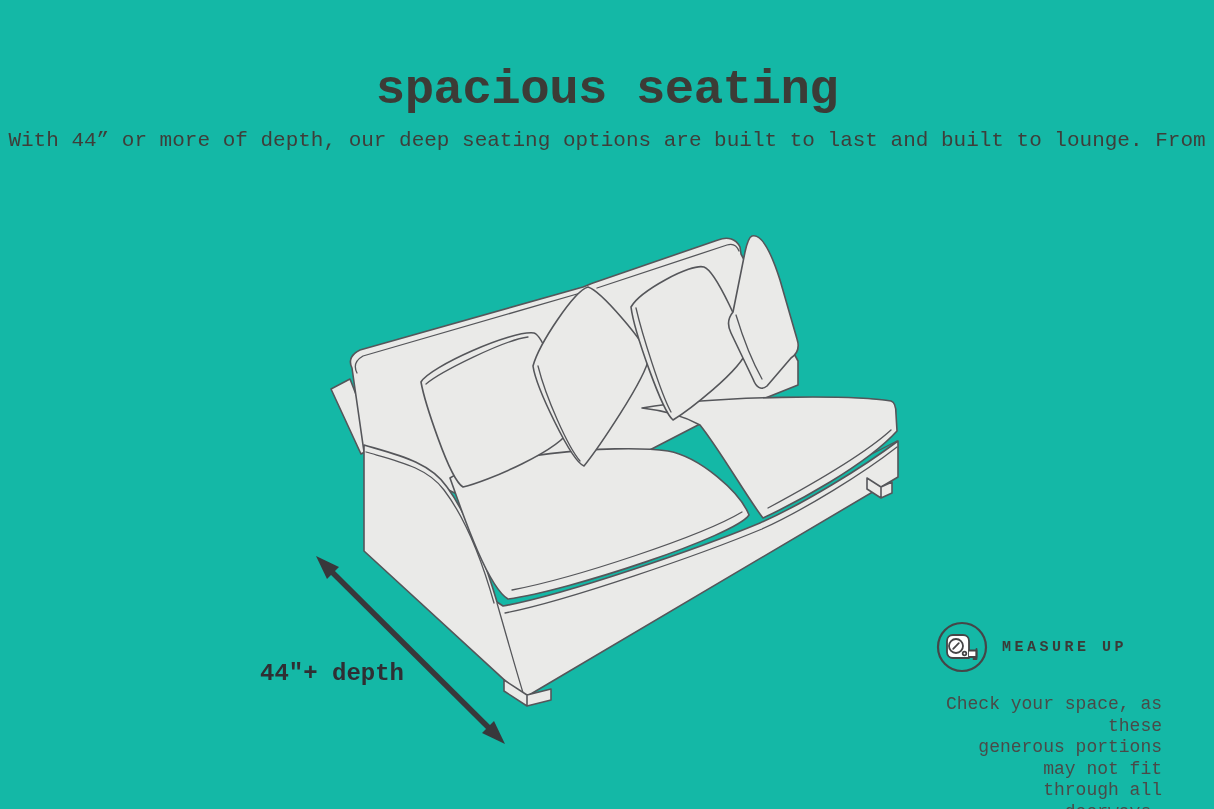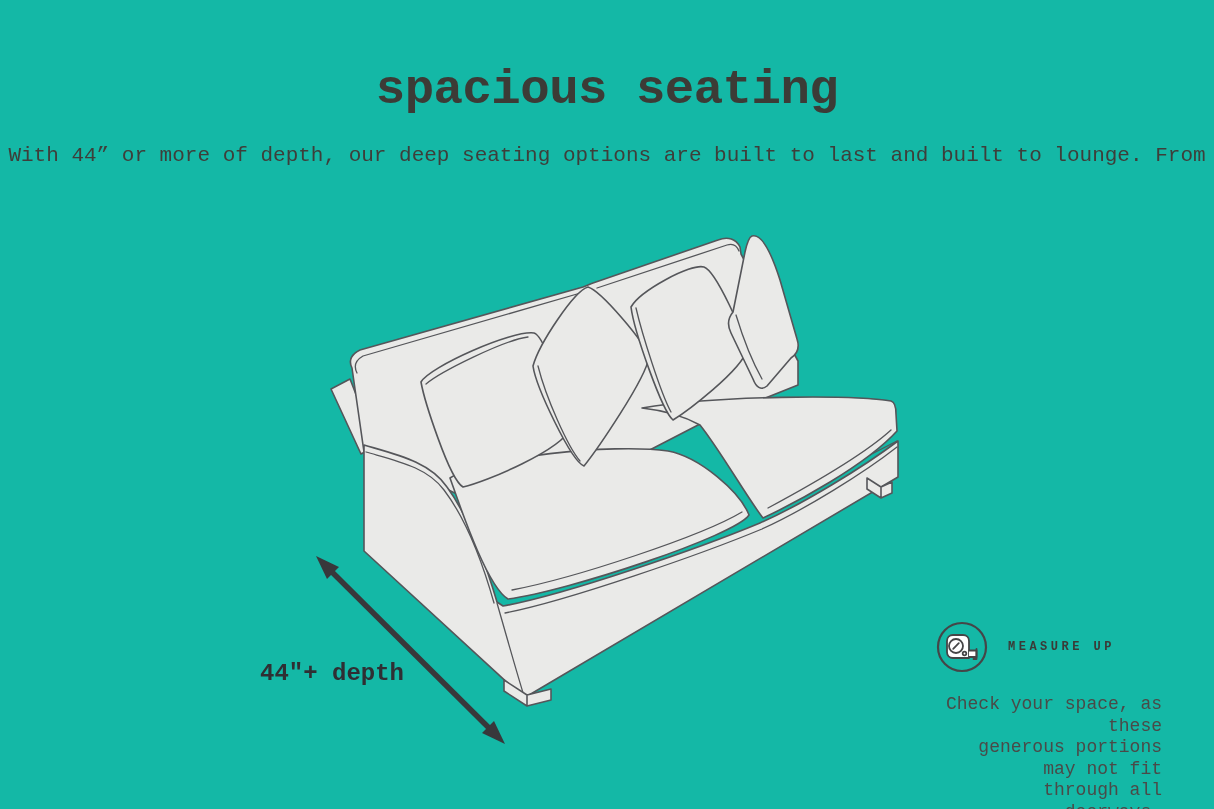--- a/index.html
+++ b/index.html
@@ -6,34 +6,34 @@
   .page{
     position:relative;width:1214px;height:809px;background:#14b8a6;overflow:hidden;
     font-family:Liberation Mono, monospace;
   }
   .title{
     position:absolute;top:62px;left:0;width:100%;
     text-align:center;font-size:49px;font-weight:bold;letter-spacing:-0.5px;
     color:#3c3b36;
   }
   .intro{
-    position:absolute;top:141px;left:0;width:100%;
+    position:absolute;top:126px;left:0;width:100%;
     text-align:center;font-size:21px;line-height:30.5px;color:#3e3e3a;
   }
   .sofa-svg{position:absolute;left:0;top:0;}
   .dim-label{
     position:absolute;left:252px;top:660px;width:160px;text-align:center;
     font-size:24px;font-weight:bold;color:#2f2f33;white-space:nowrap;
   }
   .measure{
     position:absolute;left:936px;top:621px;width:226px;
   }
   .measure-head{display:flex;align-items:center;}
   .measure-title{
-    margin-left:20px;font-size:12px;font-weight:bold;letter-spacing:3.5px;
+    margin-left:14px;font-size:15px;font-weight:bold;letter-spacing:3.5px;
     color:#3a3a37;white-space:nowrap;
   }
   .measure-body{
     margin-top:21px;text-align:right;font-size:18px;line-height:21.5px;color:#4a4a48;
   }
 </style>
 </head>
 <body>
 
 <div class="page">

